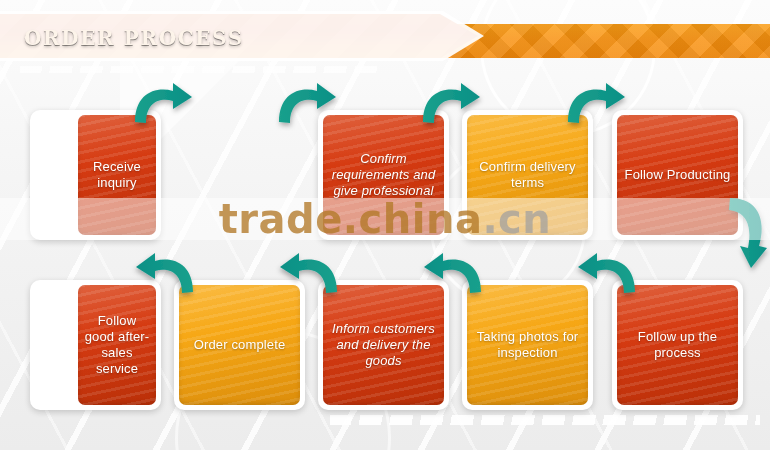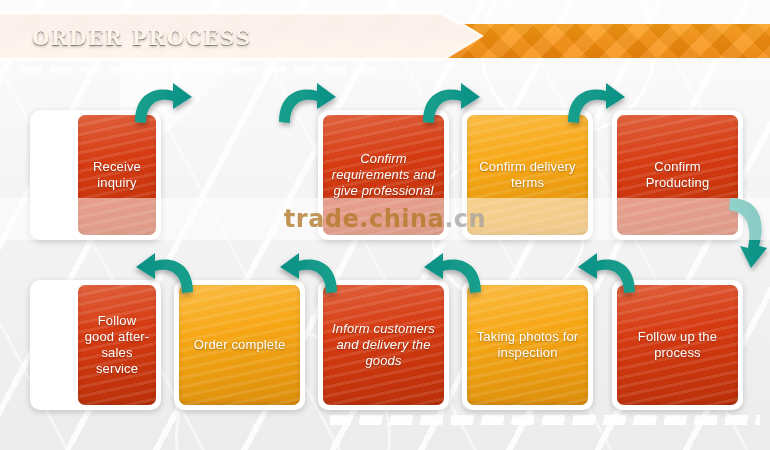--- a/index.html
+++ b/index.html
@@ -76,21 +76,20 @@
     background:rgba(255,255,255,.92);
     z-index:1;
   }
   .header-title{
     position:absolute;left:24px;top:26px;z-index:4;
     font-family:"DejaVu Serif", serif;
     font-size:20px;font-weight:bold;letter-spacing:1.6px;
     color:#fdf4ea;
     text-shadow:0 1px 0 rgba(0,0,0,.38), 0 2px 3px rgba(0,0,0,.25);
     white-space:nowrap;
-    margin-left:8px;
   }
 
   
   .row{position:absolute;left:0;width:770px;height:135px;}
   .row1{top:110px;}
   .row2{top:280px;}
 
   .node{
     position:absolute;top:0;width:131px;height:130px;
     border-radius:10px;
@@ -142,21 +141,21 @@
   
   .wm-band{
     position:absolute;left:0;top:198px;width:770px;height:42px;
     background:rgba(255,255,255,.52);
     pointer-events:none;
   }
   .wm-text{
     position:absolute;left:0;top:200px;width:770px;height:38px;
     display:flex;align-items:center;justify-content:center;
     font-family:"DejaVu Sans", sans-serif;
-    font-size:24px;font-weight:bold;letter-spacing:.5px;
+    font-size:40px;font-weight:bold;letter-spacing:.5px;
     color:rgba(150,150,150,.72);
     pointer-events:none;
   }
   .wm-text .a{color:rgba(178,120,40,.78);}
   .wm-text .b{color:rgba(160,160,160,.72);text-align:right;}
 </style>
 </head>
 <body>
 
 <div id="stage">
@@ -188,21 +187,21 @@
         <div class="node-label">Confirm requirements and give professional</div>
       </div>
     </div>
     <div class="node orange p3">
       <div class="node-inner">
         <div class="node-label">Confirm delivery terms</div>
       </div>
     </div>
     <div class="node red p4">
       <div class="node-inner">
-        <div class="node-label">Confirm Producting</div>
+        <div class="node-label">Follow Producting</div>
       </div>
     </div>
   </div>
 
   <div class="arrow a-r1-0">
     <svg viewBox="0 0 62 44">
       <defs>
         <linearGradient id="ag" x1="0" y1="0" x2="1" y2="0">
           <stop offset="0" stop-color="#1aa08c"></stop>
             <stop offset="1" stop-color="#0a9086"></stop>

